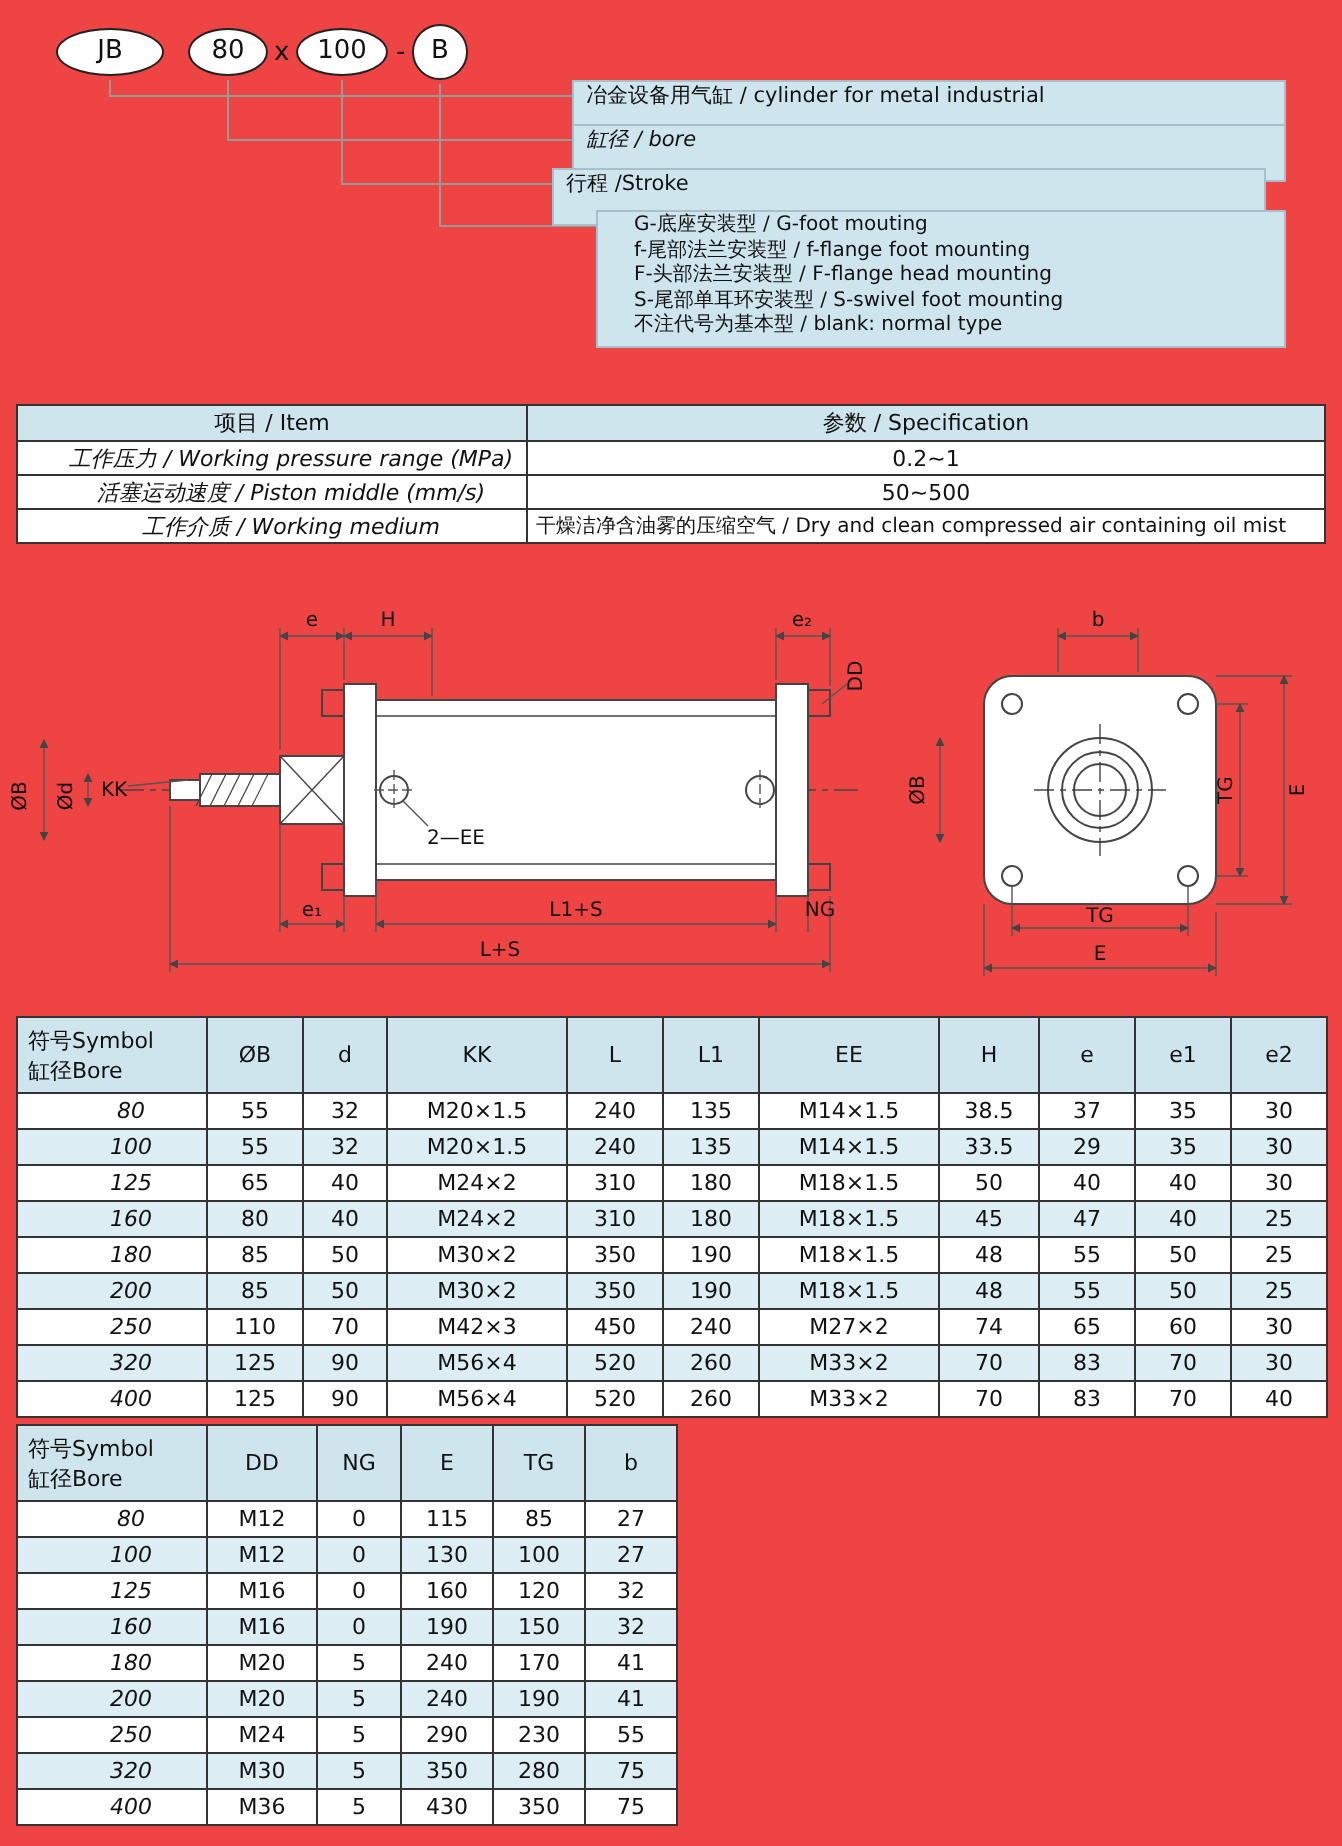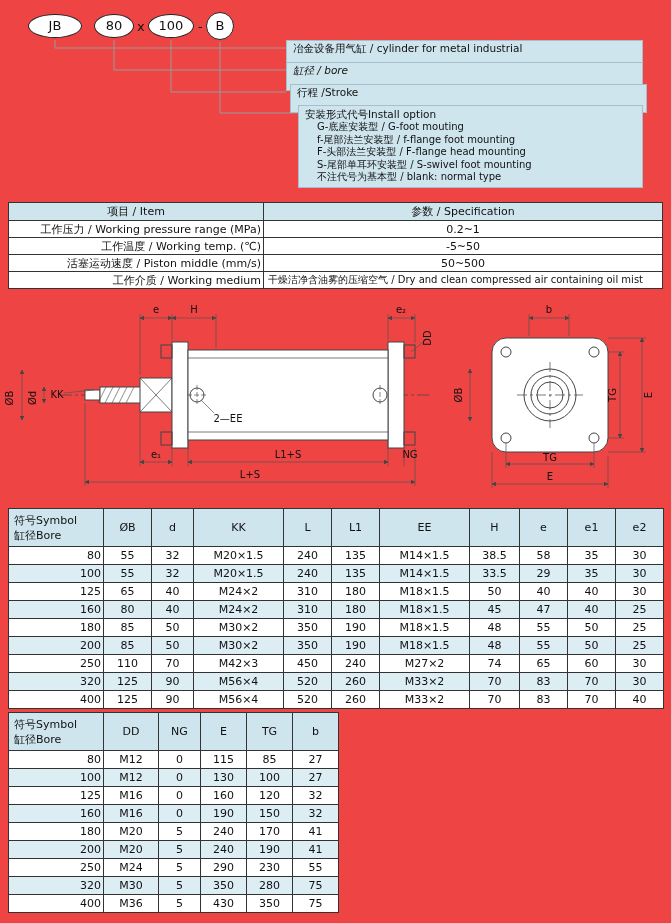--- a/index.html
+++ b/index.html
@@ -11,32 +11,32 @@
           font-size: 13px; background: #fff; height: 24px; line-height: 21px; }
   .sep  { position: absolute; font-size: 13px; line-height: 16px; }
 
   .connectors { position: absolute; top: 0; left: 0; pointer-events: none; }
   .drawing    { position: absolute; top: 300px; left: 0; width: 671px; height: 205px; }
 
   .callout { position: absolute; background: #cfe5ee; border: 1px solid #a6bfca; font-size: 10.5px;
              line-height: 15px; height: 29px; padding-left: 6px; white-space: nowrap; overflow: hidden; }
   .c0 { left: 286px; top: 40px;  width: 357px; }
   .c1 { left: 286px; top: 62px;  width: 357px; font-style: italic; }
-  .c2 { left: 290px; top: 84px;  width: 357px; }
+  .c2 { left: 276px; top: 84px;  width: 357px; }
   .install-block { position: absolute; left: 298px; top: 105px; width: 345px; background: #cfe5ee;
                    border: 1px solid #a6bfca; padding: 1px 4px 3px 6px; }
   .install-header { font-size: 10.5px; line-height: 14px; white-space: nowrap; }
   .install-option { font-size: 10px; line-height: 12.5px; padding-left: 12px; white-space: nowrap; }
 
   table { border-collapse: collapse; table-layout: fixed; position: absolute; background: #fff; }
   th, td { border: 1px solid #333; font-weight: normal; font-size: 11px; text-align: center;
            padding: 0 2px; overflow: hidden; white-space: nowrap; }
   thead th { background: #cfe5ee; }
   th.corner { white-space: pre-line; text-align: left; padding-left: 5px; line-height: 15px; }
-  th.rowh { text-align: right; padding-left: 21px; }
+  th.rowh { text-align: center; padding-left: 21px; font-style: italic; }
   tbody tr:nth-child(even) { background: #dcedf4; }
 
   .spec-table { top: 202px; left: 8px; width: 655px; border-radius: 27px; }
   .spec-table thead tr { height: 18px; }
   .spec-table tbody tr { height: 17px; }
   .spec-table tbody tr { background: #fff; }
   .spec-table tbody tr:last-child td { text-align: left; font-size: 10px; padding-left: 4px; }
 
   .dim-table thead tr { height: 38px; }
   .dim-table tbody tr { height: 18px; }
@@ -62,21 +62,20 @@
   <span class="sep" style="left:137px; top:19px;">x</span>
   <span class="oval" style="left:148px; top:14px; width:46px;">100</span>
   <span class="sep" style="left:198px; top:19px;">-</span>
   <span class="oval" style="left:206px; top:12px; width:28px; height:28px; line-height:25px;">B</span>
 
   <div class="callout c0">冶金设备用气缸 / cylinder for metal industrial</div>
   <div class="callout c1">缸径 / bore</div>
   <div class="callout c2">行程 /Stroke</div>
 
   <div class="install-block">
-    <div class="install-header">安装形式代号Install option</div>
     <div class="install-option">G-底座安装型 / G-foot mouting</div>
     <div class="install-option">f-尾部法兰安装型 / f-flange foot mounting</div>
     <div class="install-option">F-头部法兰安装型 / F-flange head mounting</div>
     <div class="install-option">S-尾部单耳环安装型 / S-swivel foot mounting</div>
     <div class="install-option">不注代号为基本型 / blank: normal type</div>
   </div>
 
   <table class="spec-table">
     <colgroup>
         <col style="width:255px">
@@ -85,24 +84,20 @@
   <thead>
         <tr>
           <th>项目 / Item</th>
           <th>参数 / Specification</th>
         </tr>
       </thead>
       <tbody>
         <tr>
           <th class="rowh">工作压力 / Working pressure range (MPa)</th>
           <td>0.2~1</td>
-        </tr>
-        <tr>
-          <th class="rowh">工作温度 / Working temp. (℃)</th>
-          <td>-5~50</td>
         </tr>
         <tr>
           <th class="rowh">活塞运动速度 / Piston middle (mm/s)</th>
           <td>50~500</td>
         </tr>
         <tr>
           <th class="rowh">工作介质 / Working medium</th>
           <td>干燥洁净含油雾的压缩空气 / Dry and clean compressed air containing oil mist</td>
         </tr>
       </tbody>
@@ -256,21 +251,21 @@
       <tbody>
         <tr>
           <th class="rowh">80</th>
           <td>55</td>
           <td>32</td>
           <td>M20×1.5</td>
           <td>240</td>
           <td>135</td>
           <td>M14×1.5</td>
           <td>38.5</td>
-          <td>58</td>
+          <td>37</td>
           <td>35</td>
           <td>30</td>
         </tr>
         <tr>
           <th class="rowh">100</th>
           <td>55</td>
           <td>32</td>
           <td>M20×1.5</td>
           <td>240</td>
           <td>135</td>

